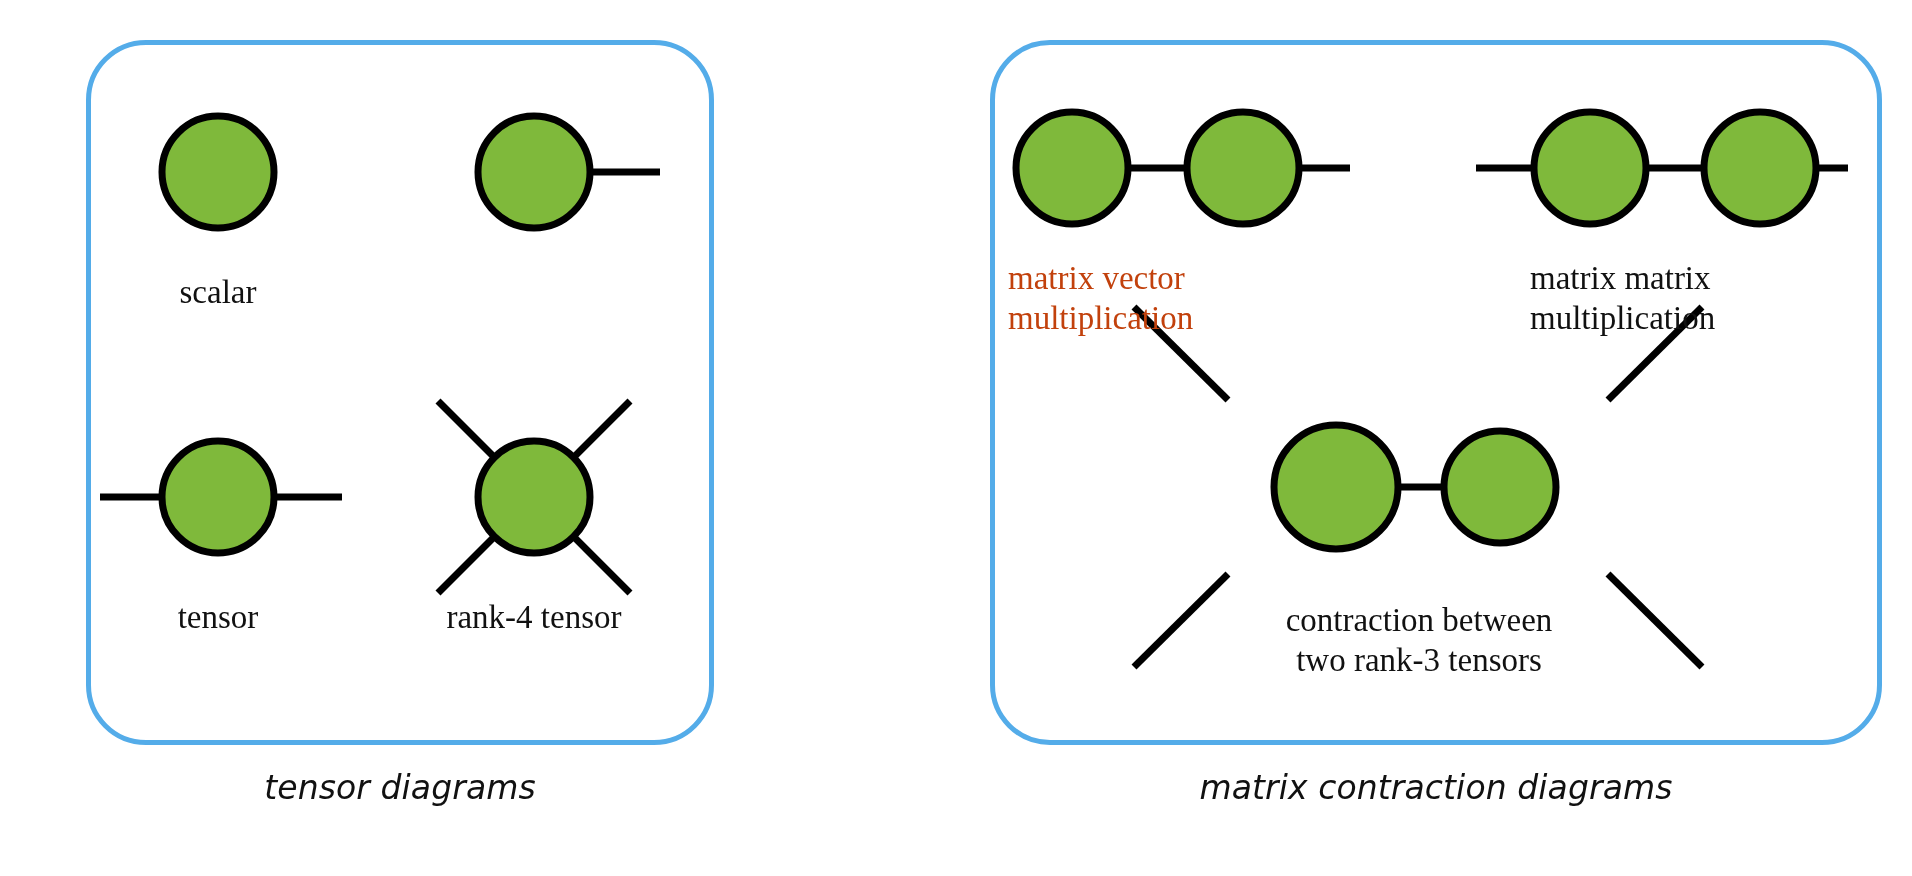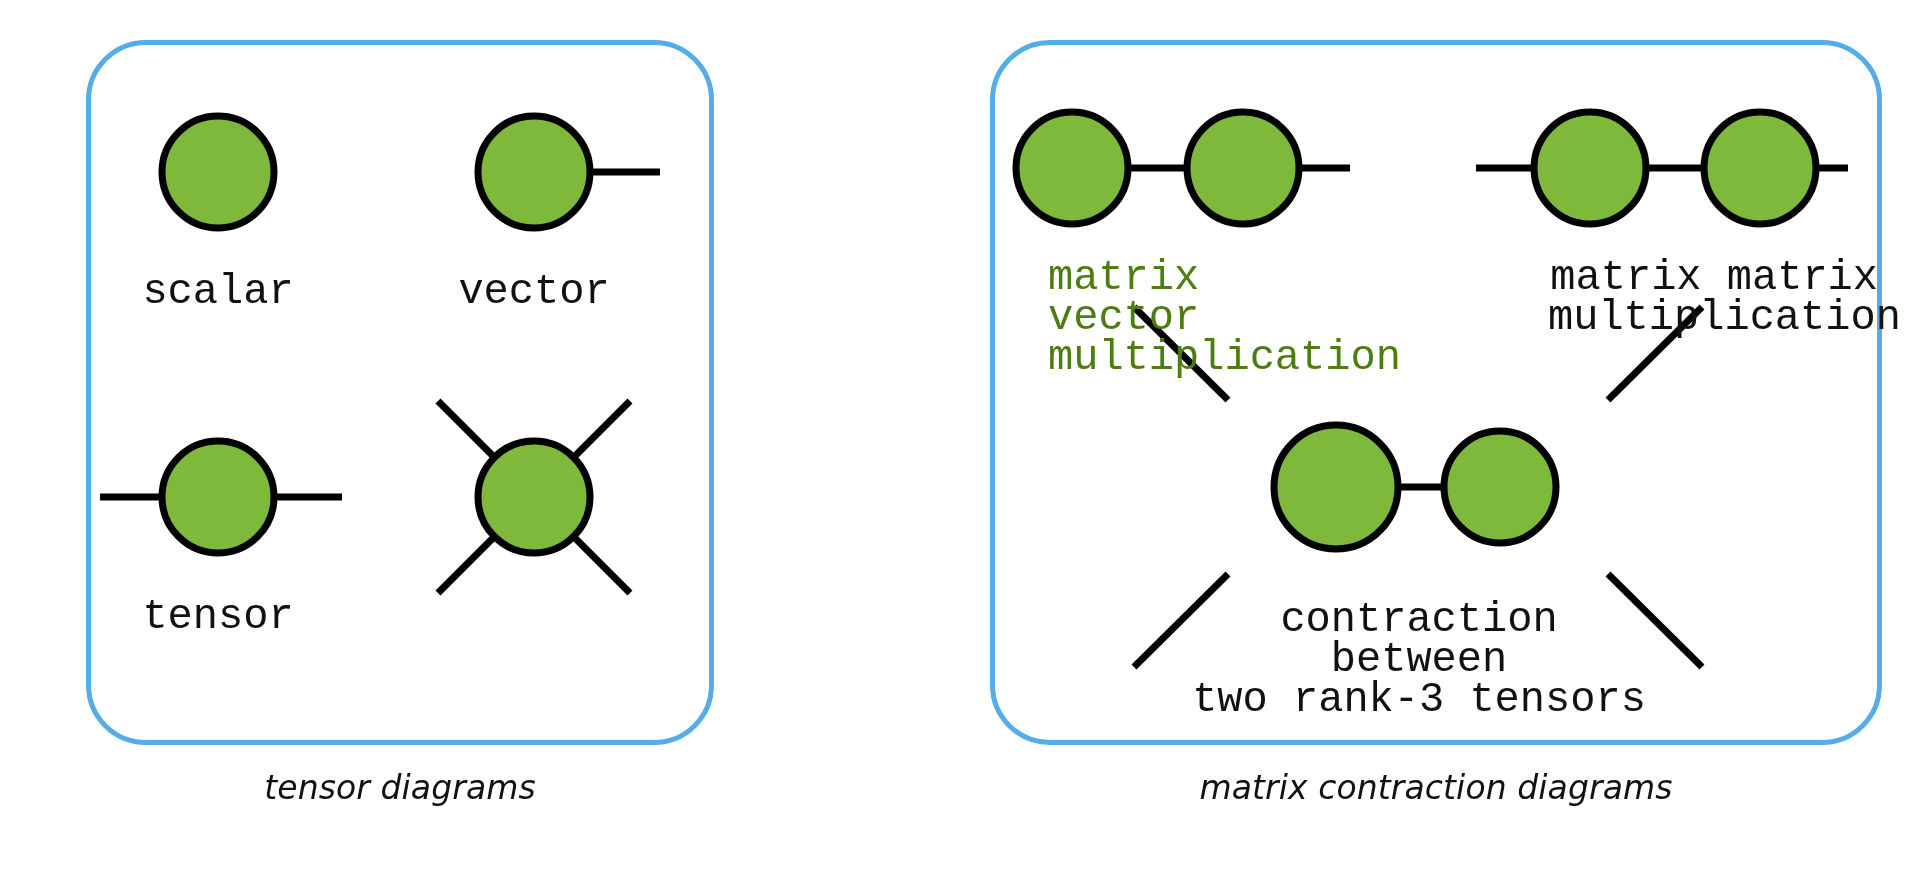--- a/index.html
+++ b/index.html
@@ -57,25 +57,25 @@
     width: 628px;
   }
   #caption-right {
     left: 990px;
     top: 768px;
     width: 892px;
   }
   .diagram-label {
     position: absolute;
     text-align: center;
-    font-size: 42px;
+    font-size: 33px;
     line-height: 40px;
     color: #111111;
     white-space: pre-line;
-    font-family: Liberation Mono, monospace;
+    font-family: Liberation Serif, serif;
   }
   .svg-layer {
     position: absolute;
     left: 0;
     top: 0;
     width: 1912px;
     height: 876px;
     pointer-events: none;
   }
   .node-circle {
@@ -141,29 +141,29 @@
       <line class="leg" x1="1608" y1="400" x2="1702" y2="307" stroke="#000000"></line>
       <line class="leg" x1="1608" y1="574" x2="1702" y2="667" stroke="#000000"></line>
       <circle class="node-circle" cx="1336" cy="487" r="62" fill="#7fb93b" stroke="#000000"></circle>
       <circle class="node-circle" cx="1500" cy="487" r="56" fill="#7fb93b" stroke="#000000"></circle>
     </g>
 
   </svg>
 
   <div class="diagram-label" style="left: 68px; top: 272px; width: 300px; color: rgb(17, 17, 17);">scalar</div>
 
-  <div class="diagram-label" style="left: 384px; top: 272px; width: 300px; color: rgb(17, 17, 17);">vector</div>
 
   <div class="diagram-label" style="left: 68px; top: 597px; width: 300px; color: rgb(17, 17, 17);">tensor</div>
 
+  <div class="diagram-label" style="left: 384px; top: 597px; width: 300px; color: rgb(17, 17, 17);">rank-4 tensor</div>
 
-  <div class="diagram-label" style="left: 1008px; top: 258px; width: 300px; text-align: left; color: #4d7c0f; margin-left: 40px;">matrix vector
+  <div class="diagram-label" style="left: 1008px; top: 258px; width: 300px; text-align: left; color: #c2410c;">matrix vector
 multiplication</div>
 
-  <div class="diagram-label" style="left: 1530px; top: 258px; width: 330px; text-align: right; color: rgb(17, 17, 17); margin-left: 18px;">matrix matrix
+  <div class="diagram-label" style="left: 1530px; top: 258px; width: 330px; text-align: left; color: rgb(17, 17, 17);">matrix matrix
 multiplication</div>
 
   <div class="diagram-label" style="left: 1184px; top: 600px; width: 470px; color: rgb(17, 17, 17);">contraction between
 two rank-3 tensors</div>
 
   <div class="panel-caption" id="caption-left" style="color: rgb(17, 17, 17);">tensor diagrams</div>
 
   <div class="panel-caption" id="caption-right" style="color: rgb(17, 17, 17);">matrix contraction diagrams</div>
 
 </div>

